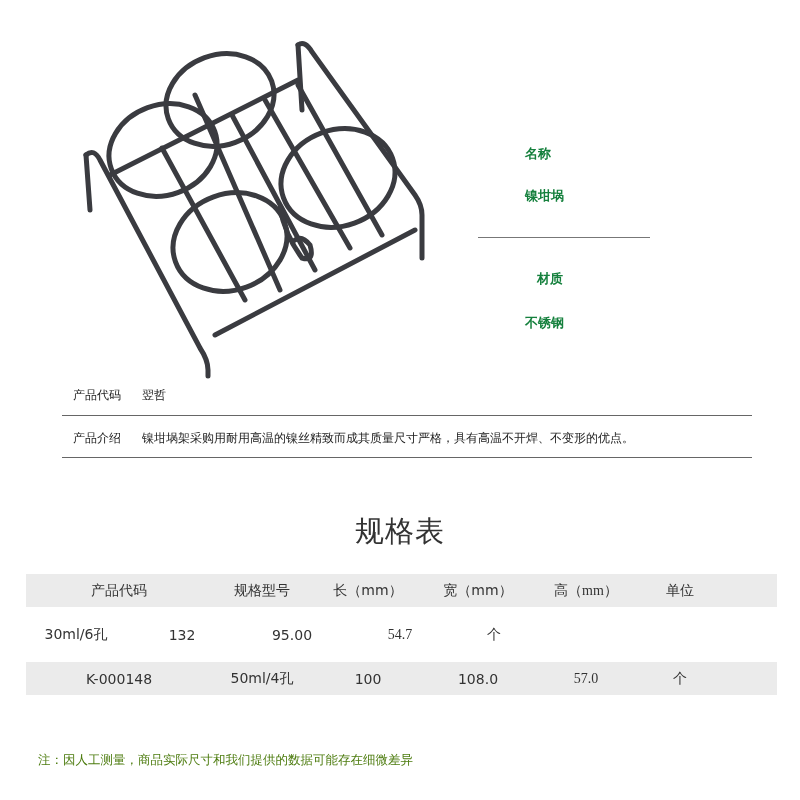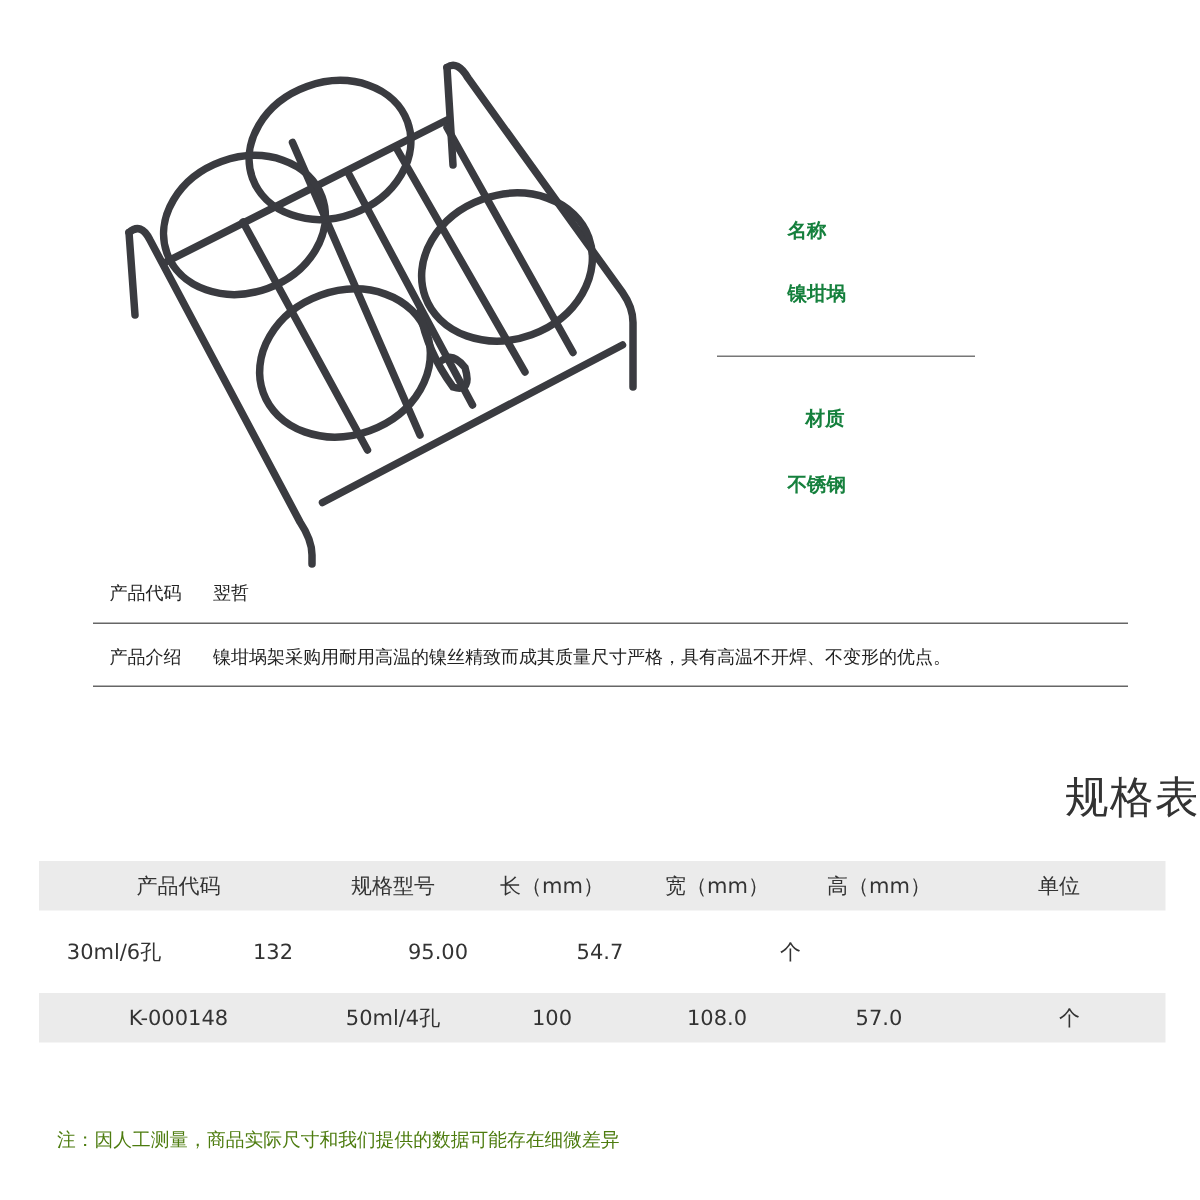--- a/index.html
+++ b/index.html
@@ -3,30 +3,30 @@
 <meta charset="utf-8">
 <style>
   html, body { margin:0; padding:0; background:#ffffff; }
   body { width:800px; height:800px; position:relative; overflow:hidden;
          font-family:"DejaVu Sans","Liberation Sans",sans-serif; color:#333; }
   .abs { position:absolute; }
   .product-image { left:70px; top:30px; width:370px; height:360px; }
   .spec-label { font-size:13px; color:#15803d;font-weight:bold; }
   .info-line { height:1px; background:#666; }
   .small { font-size:12px; color:#222; }
-  .title { font-size:29px; color:#333; letter-spacing:1px; left:0; width:800px; text-align:right; top:512px; }
+  .title { font-size:29px; color:#333; letter-spacing:1px; left:0; width:800px; text-align:center; top:512px; }
   .table { left:26px; top:574px; width:751px; }
   .row { display:flex; align-items:center; font-size:14px; color:#333; }
   .row.shade { background:#ebebeb; }
   .row.header { height:33px; }
   .row.r1 { height:55px; }
   .row.r2 { height:33px; }
   .cell { text-align:center; }
   .c0{ width:186px; } .c1{ width:100px; } .c2{ width:112px; }
-  .c3{ width:108px; } .c4{ width:108px; } .c5{ width:80px;text-align:right; }
+  .c3{ width:108px; } .c4{ width:108px;font-family:Liberation Serif, serif; } .c5{ width:80px; }
   .note { left:38px; top:752px; font-size:12.5px; color:#4d7c0f; }
 </style>
 </head>
 <body>
 
 <div class="abs product-image">
   <svg width="370" height="360" viewBox="0 0 370 360">
     <g fill="none" stroke="#3a3b40" stroke-width="5" stroke-linecap="round">
 
       <path d="M16 125 Q24 118 30 130 L130 318 Q138 330 138 340 L138 346"></path>

